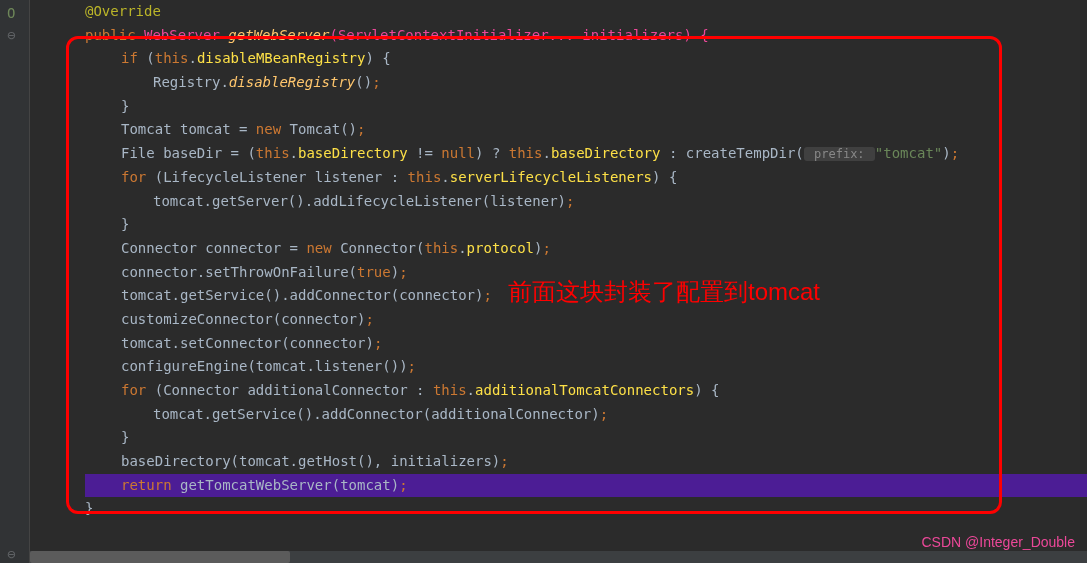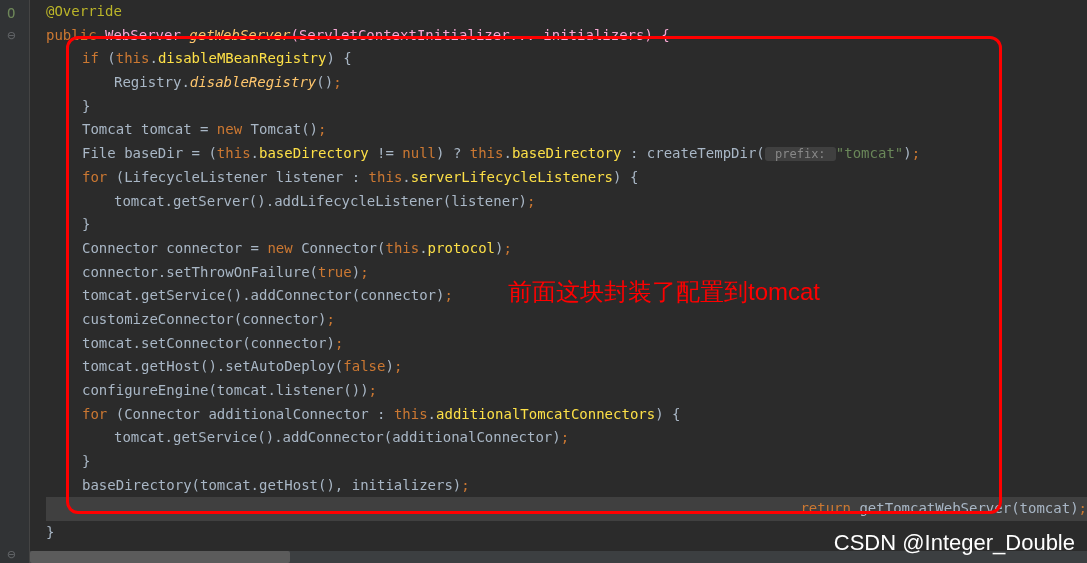--- a/index.html
+++ b/index.html
@@ -31,27 +31,27 @@
     .gutter-icon.collapse1 { top: 24px; }
     .gutter-icon.collapse2 { top: 543px; }
     .code-area {
       position: absolute;
       left: 30px; right: 0; top: 0; bottom: 0;
       padding-left: 16px;
     }
     .line {
       height: 23.7px;
       white-space: pre;
+      margin-left: 39px;
     }
     .line1 { padding-left: 0px; }
     .line2 { padding-left: 0px; }
     .inner { padding-left: 36px; }
     .highlight-line {
-      background: #404040;
-      text-align: right;
+      background: #4c1d95;
     }
     .red-box {
       position: absolute;
       left: 66px;
       top: 36px;
       width: 936px;
       height: 478px;
       border: 3px solid #ff0000;
       border-radius: 12px;
       pointer-events: none;
@@ -64,23 +64,23 @@
       color: #ff0000;
       font-size: 24px;
       font-family: -apple-system, sans-serif;
       z-index: 6;
       pointer-events: none;
     }
     .watermark {
       position: absolute;
       right: 12px;
       bottom: 8px;
-      color: #ffffff;
+      color: #ec4899;
       font-family: -apple-system, sans-serif;
-      font-size: 22px;
+      font-size: 14px;
       z-index: 10;
       pointer-events: none;
     }
     .scrollbar-x {
       position: absolute;
       left: 30px; right: 0; bottom: 0;
       height: 12px;
       background: #3c3f41;
     }
     .scrollbar-x-thumb {
@@ -90,21 +90,21 @@
       border-radius: 2px;
     }
     
     .kw { color: #cc7832; }
     .this { color: #cc7832; }
     .fn { color: #ffc66d; font-style: italic; }
     .fni { color: #ffc66d; font-style: italic; }
     .field { color: #fde047; }
     .str { color: #6a8759; }
     .anno { color: #bbb529; }
-    .default { color: #f9a8d4; }
+    .default { color: #ec4899; }
     .semi { color: #cc7832; }
     .param-hint {
       background: #404040;
       color: #888;
       border-radius: 3px;
       padding: 0 3px;
       font-size: 12px;
       text-align: center;
     }
   </style>
@@ -135,21 +135,20 @@
   <div class="line inner"><span>}</span></div>
 
   <div class="line inner"><span>Connector connector = </span><span class="kw">new</span><span> Connector(</span><span class="this">this</span><span>.</span><span class="field">protocol</span><span>)</span><span class="semi">;</span></div>
 
   <div class="line inner"><span>connector.setThrowOnFailure(</span><span class="kw">true</span><span>)</span><span class="semi">;</span></div>
 
   <div class="line inner"><span>tomcat.getService().addConnector(connector)</span><span class="semi">;</span></div>
   <div class="line inner"><span>customizeConnector(connector)</span><span class="semi">;</span></div>
   <div class="line inner"><span>tomcat.setConnector(connector)</span><span class="semi">;</span></div>
 
-  <div class="line inner"><span>tomcat.getHost().setAutoDeploy(</span><span class="kw">false</span><span>)</span><span class="semi">;</span></div>
 
   <div class="line inner"><span>configureEngine(tomcat.listener())</span><span class="semi">;</span></div>
 
   <div class="line inner"><span class="kw">for</span><span> (Connector additionalConnector : </span><span class="this">this</span><span>.</span><span class="field">additionalTomcatConnectors</span><span>) {</span></div>
   <div class="line inner" style="padding-left:68px;"><span>tomcat.getService().addConnector(additionalConnector)</span><span class="semi">;</span></div>
   <div class="line inner"><span>}</span></div>
 
   <div class="line inner"><span>baseDirectory(tomcat.getHost(), initializers)</span><span class="semi">;</span></div>
 
   <div class="line inner highlight-line"><span class="kw">return</span><span> getTomcatWebServer(tomcat)</span><span class="semi">;</span></div>

